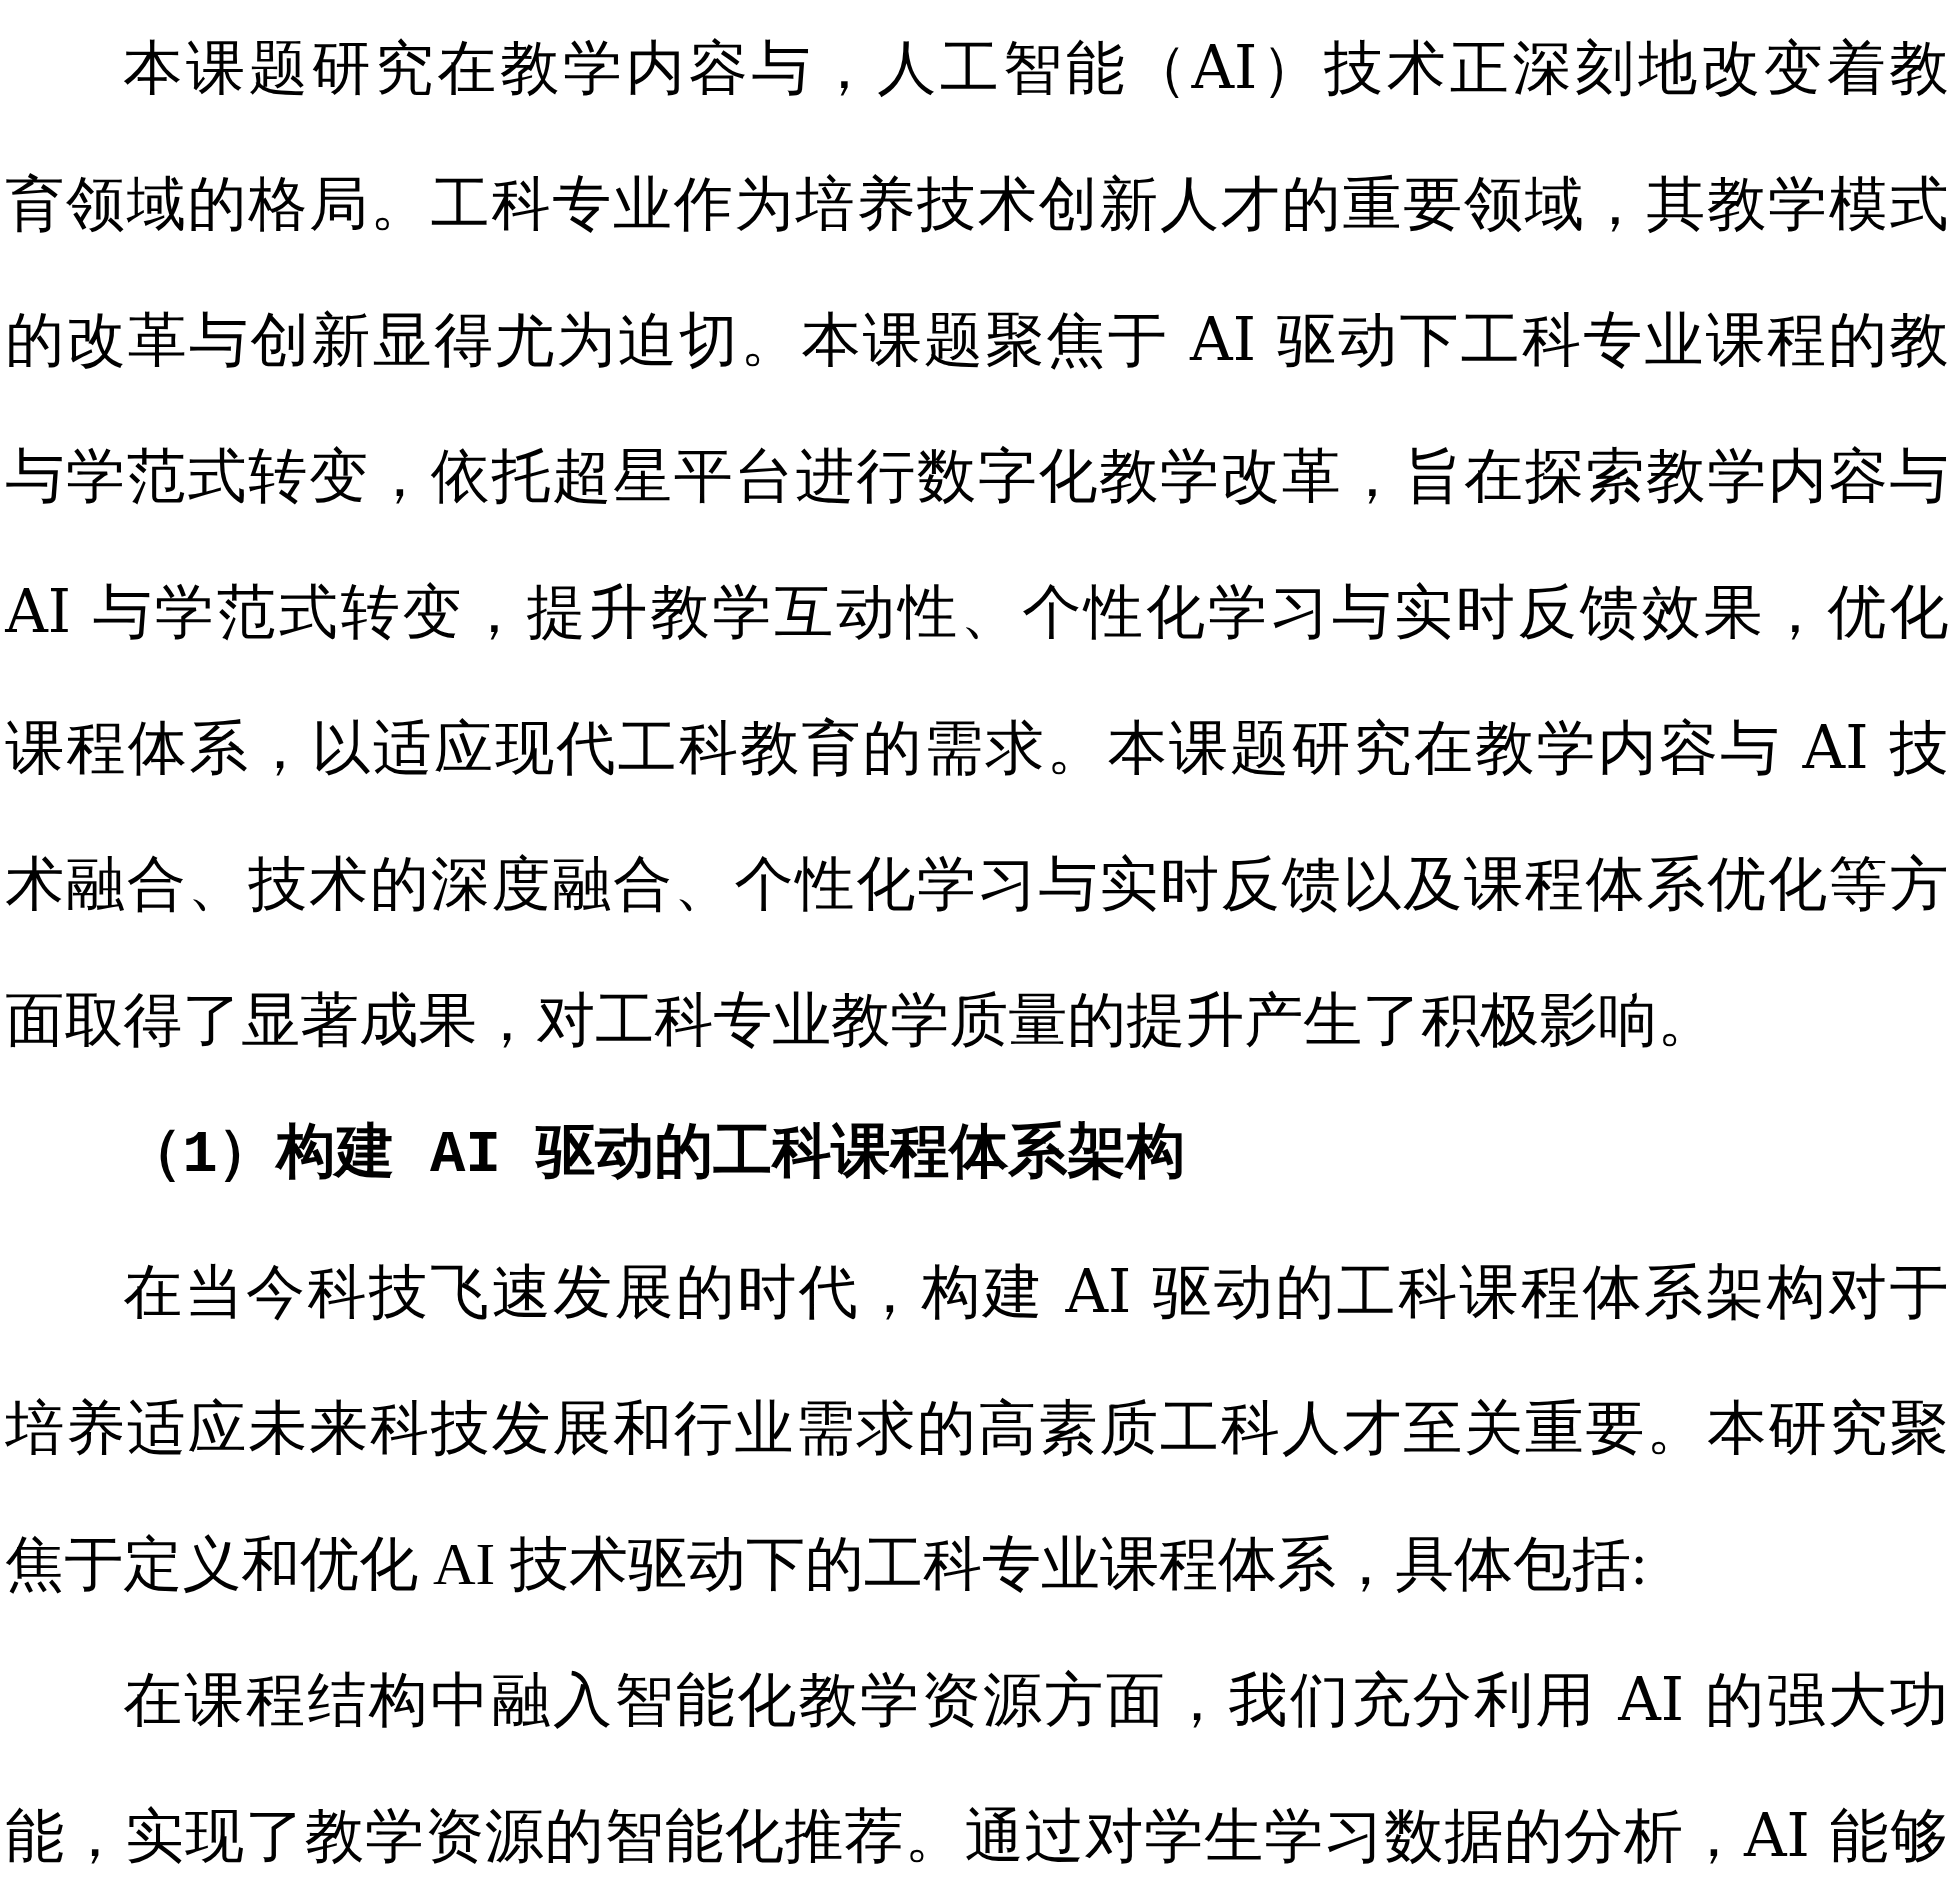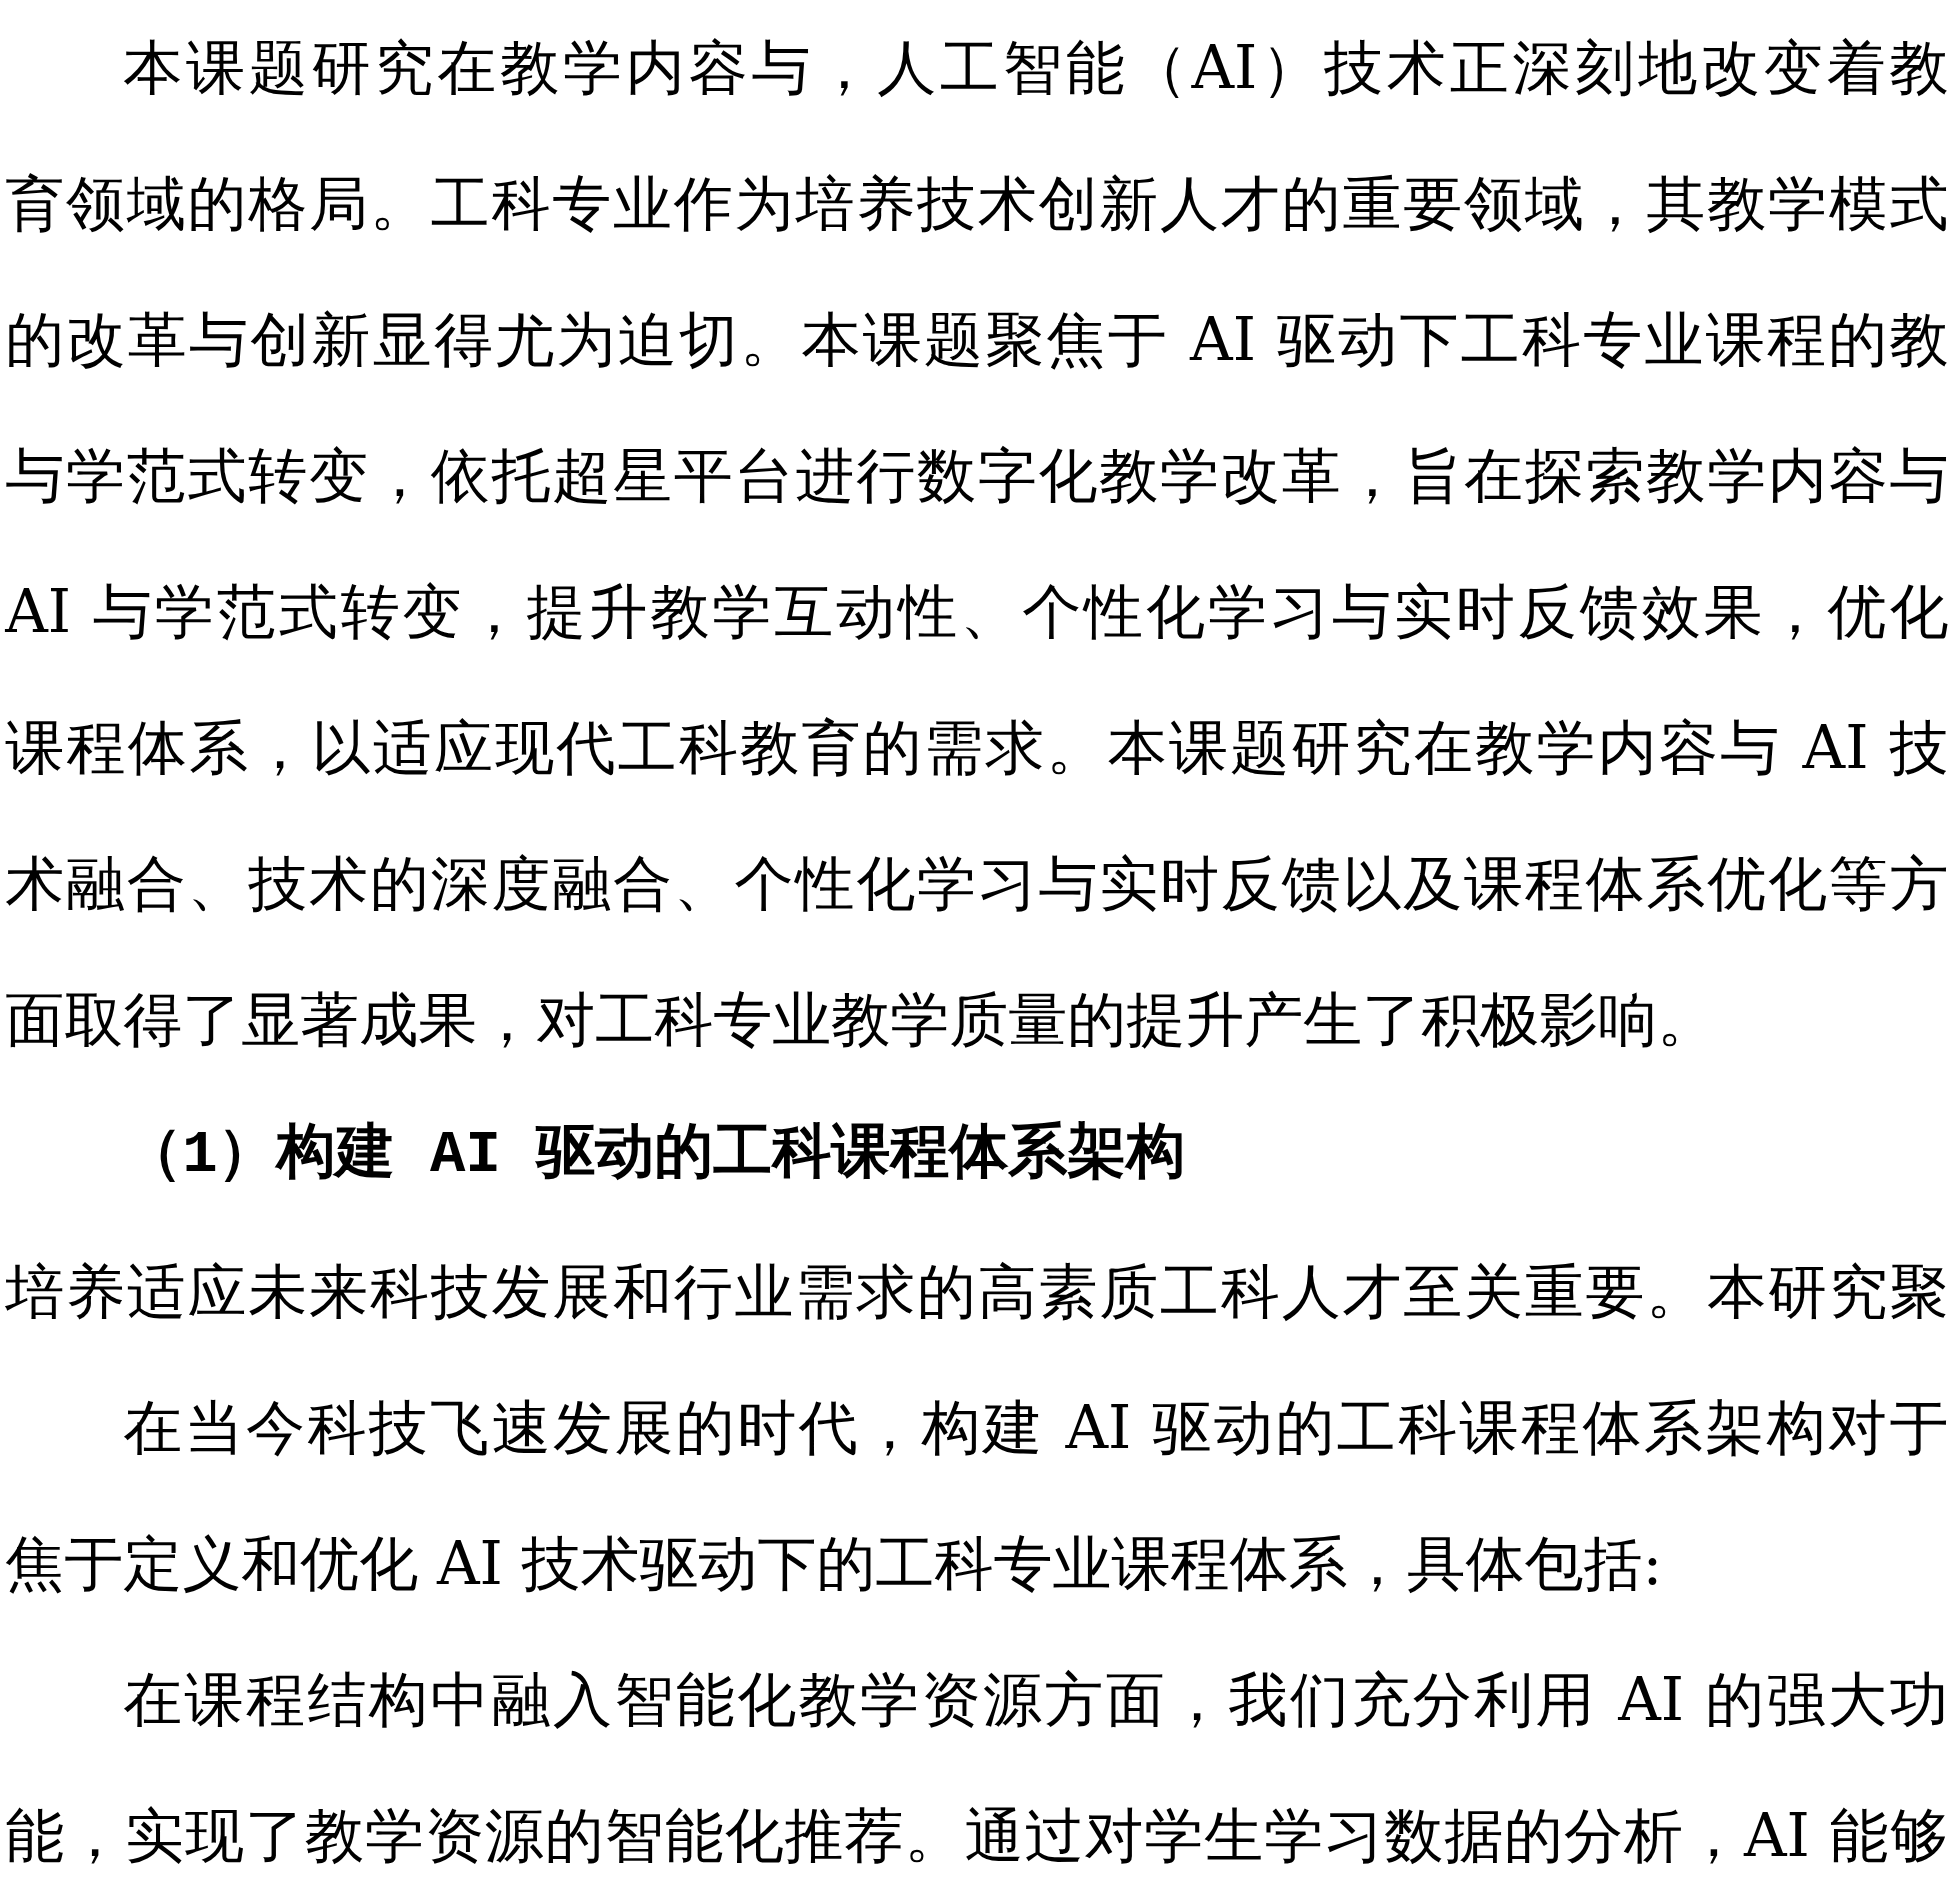--- a/index.html
+++ b/index.html
@@ -25,20 +25,21 @@
       white-space: nowrap;
       text-align: justify;
       text-align-last: justify;
       -moz-text-align-last: justify;
     }
     .line.short {
       text-align: left;
       text-align-last: left;
       -moz-text-align-last: left;
       white-space: normal;
+      font-family: Liberation Serif, serif;
     }
     .line.indent {
       text-indent: 2em;
     }
     .line.heading {
       font-weight: bold;
       font-family: Liberation Mono, monospace;
     }
   </style>
 </head>
@@ -47,19 +48,19 @@
 <div class="page">
   <div class="line indent">本课题研究在教学内容与，人工智能（AI）技术正深刻地改变着教</div>
   <div class="line">育领域的格局。工科专业作为培养技术创新人才的重要领域，其教学模式</div>
   <div class="line">的改革与创新显得尤为迫切。本课题聚焦于 AI 驱动下工科专业课程的教</div>
   <div class="line">与学范式转变，依托超星平台进行数字化教学改革，旨在探索教学内容与</div>
   <div class="line">AI 与学范式转变，提升教学互动性、个性化学习与实时反馈效果，优化</div>
   <div class="line">课程体系，以适应现代工科教育的需求。本课题研究在教学内容与 AI 技</div>
   <div class="line">术融合、技术的深度融合、个性化学习与实时反馈以及课程体系优化等方</div>
   <div class="line short">面取得了显著成果，对工科专业教学质量的提升产生了积极影响。</div>
   <div class="line short indent heading">（1）构建 AI 驱动的工科课程体系架构</div>
+  <div class="line indent">在当今科技飞速发展的时代，构建 AI 驱动的工科课程体系架构对于</div>
   <div class="line">培养适应未来科技发展和行业需求的高素质工科人才至关重要。本研究聚</div>
-  <div class="line indent">在当今科技飞速发展的时代，构建 AI 驱动的工科课程体系架构对于</div>
   <div class="line short">焦于定义和优化 AI 技术驱动下的工科专业课程体系，具体包括:</div>
   <div class="line indent">在课程结构中融入智能化教学资源方面，我们充分利用 AI 的强大功</div>
   <div class="line">能，实现了教学资源的智能化推荐。通过对学生学习数据的分析，AI 能够</div>
 </div>
 
 
 </body></html>

